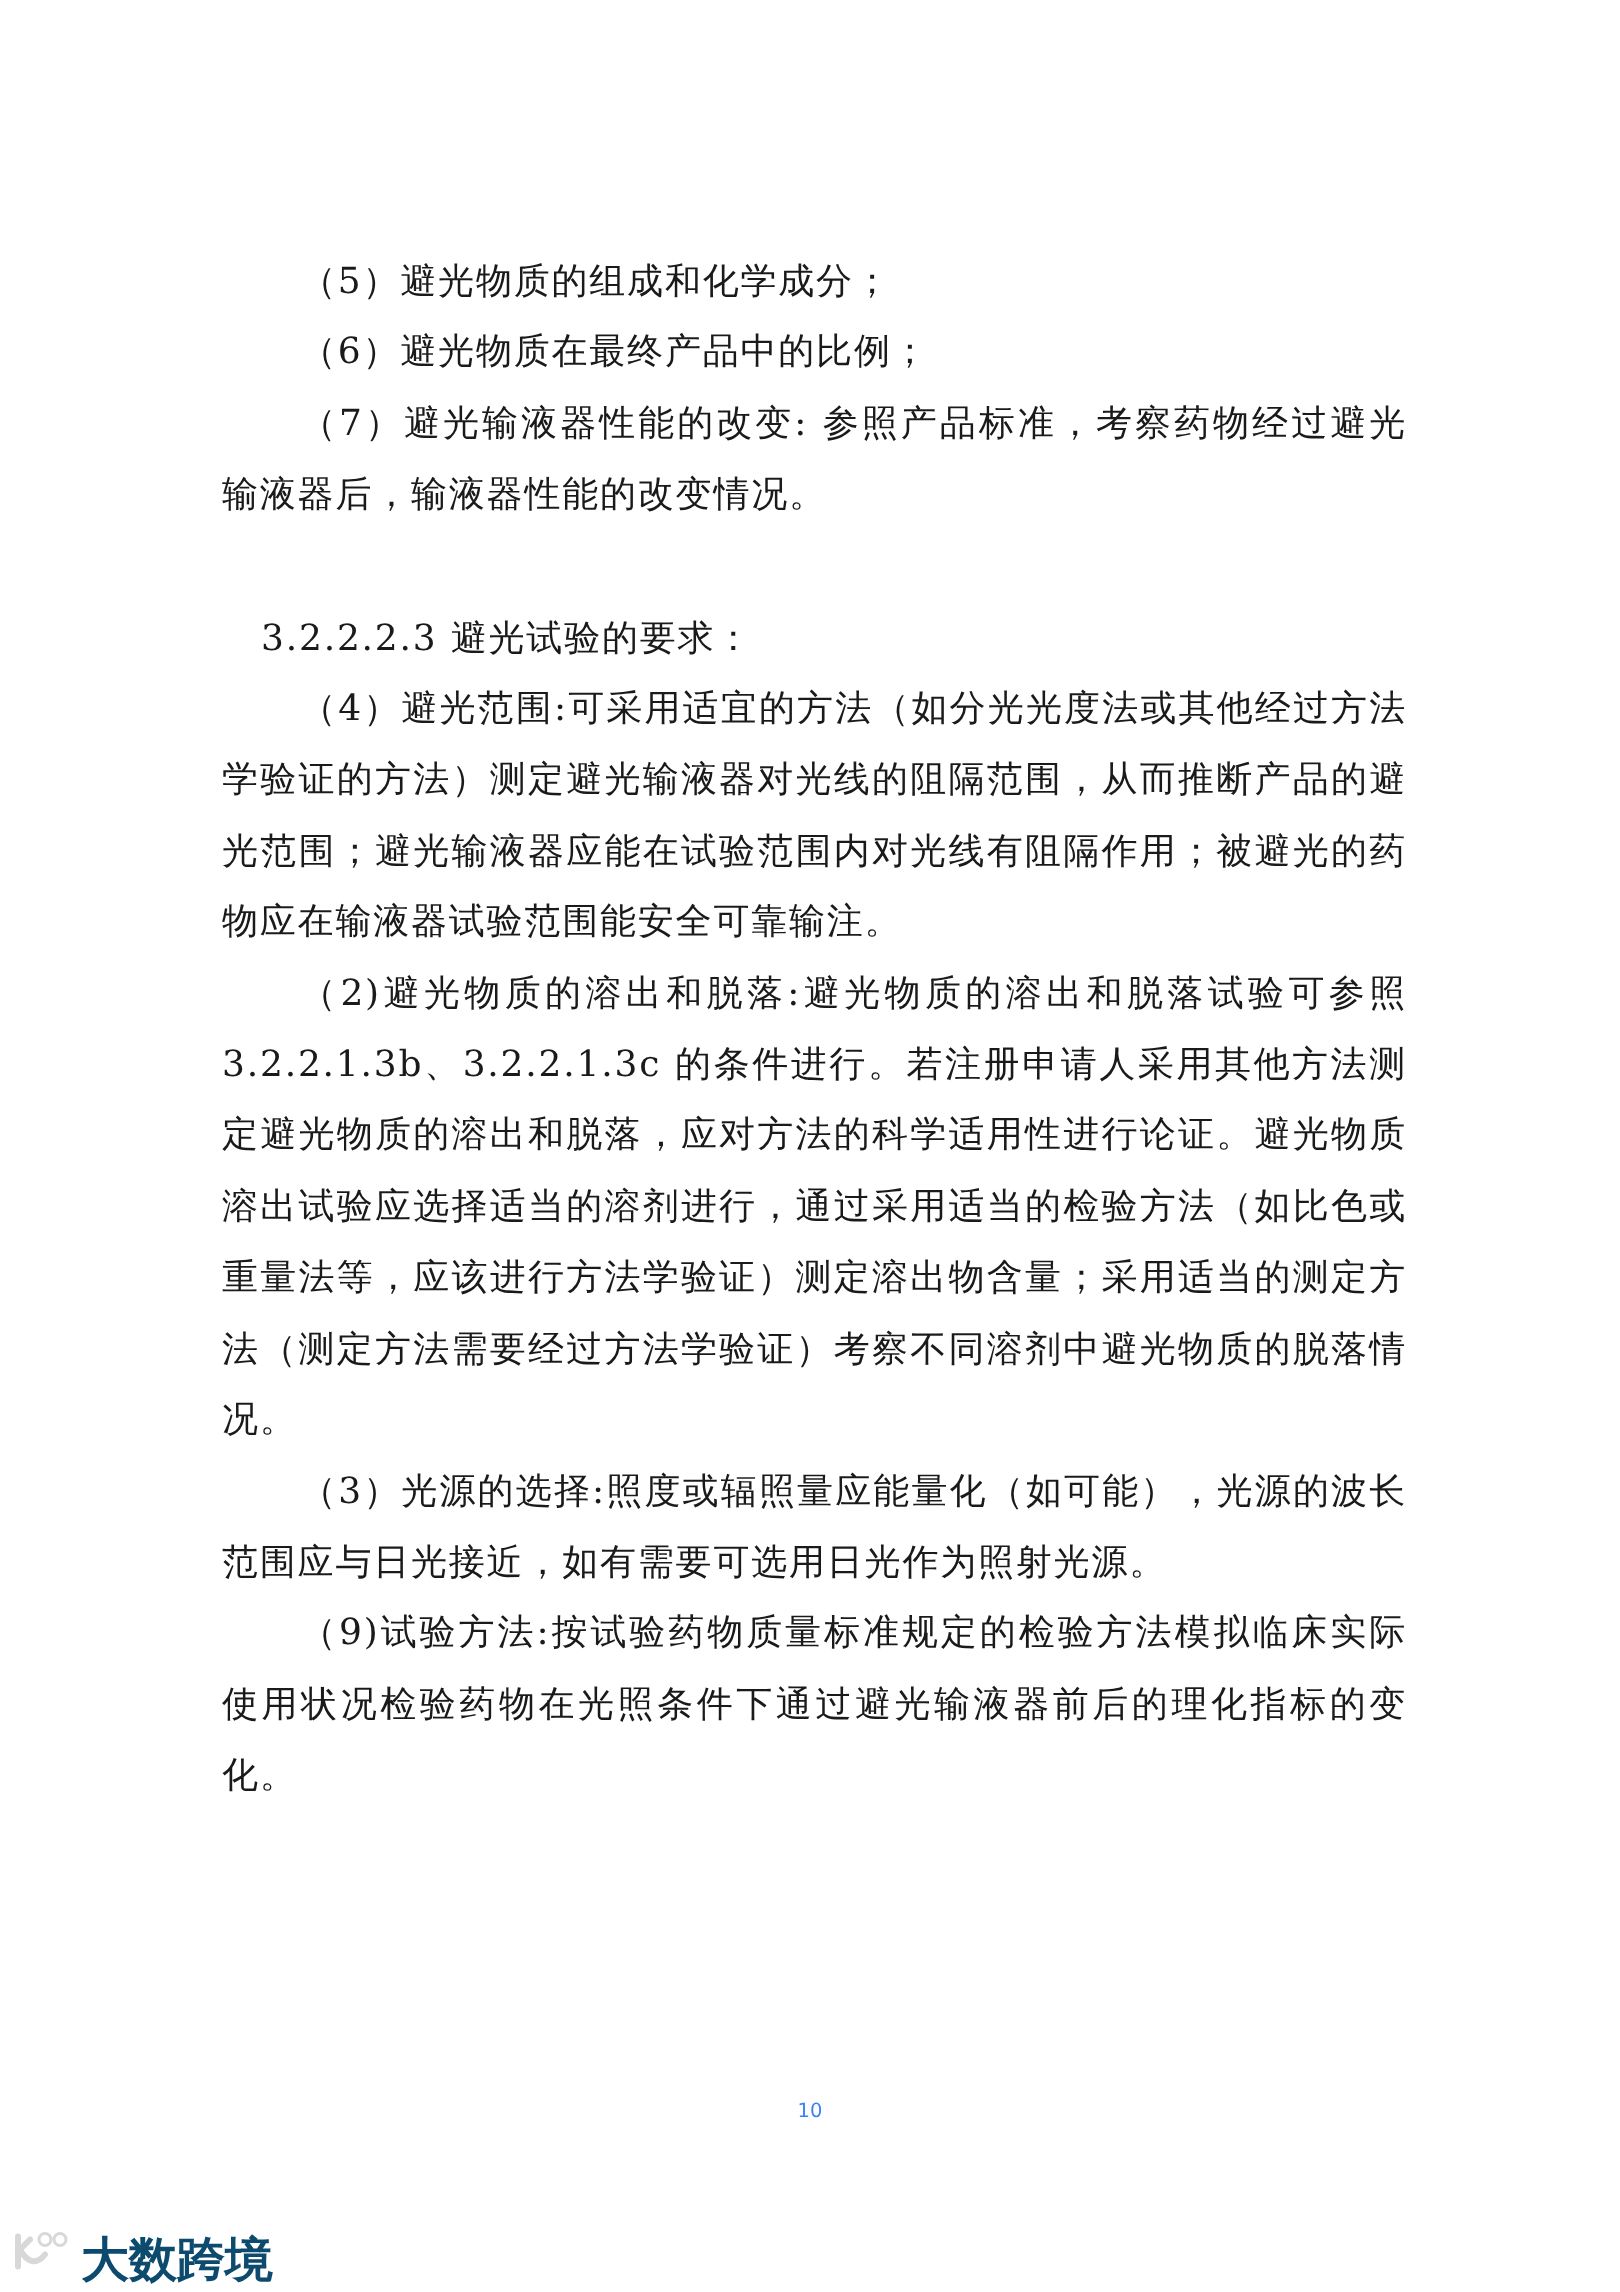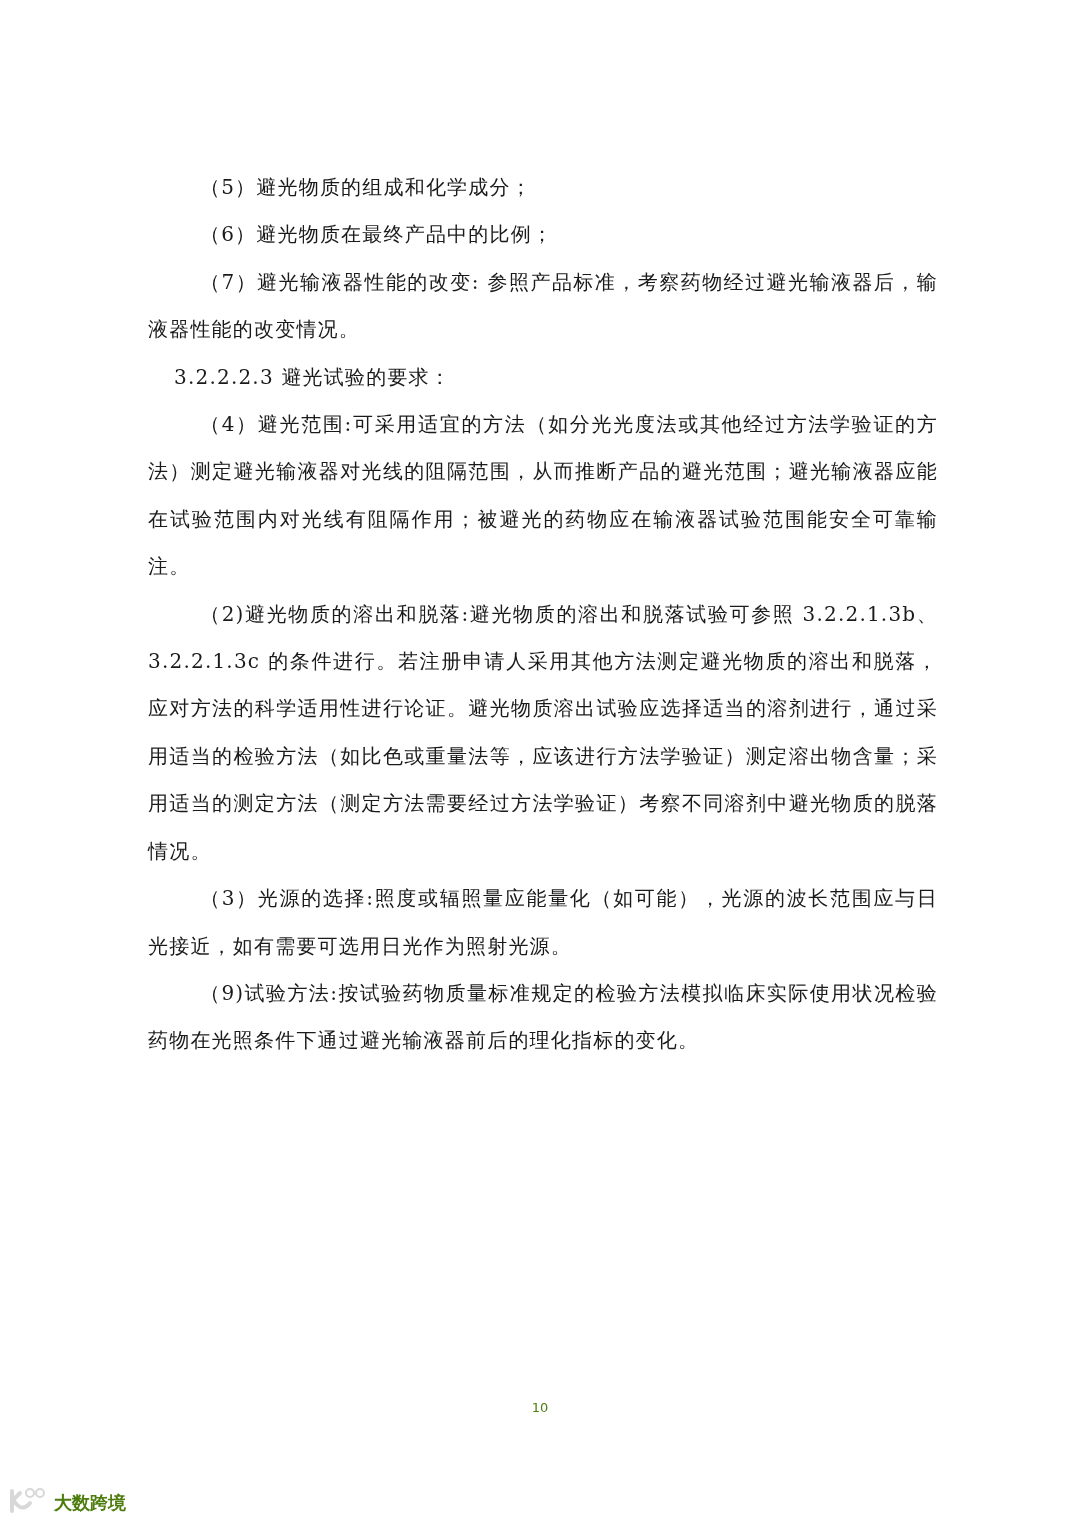--- a/index.html
+++ b/index.html
@@ -1,25 +1,25 @@
 <!DOCTYPE html>
 <html><head>
 <meta charset="utf-8">
 <style>
   html, body { margin: 0; padding: 0; background: #ffffff; }
   body { width: 1080px; height: 1528px; position: relative; overflow: hidden;
          font-family: "DejaVu Serif", "Liberation Serif", serif; color: #1a1a1a; }
   .page { position: absolute; left: 148px; top: 164px; width: 790px; }
-  .para { font-size: 20px; line-height: 47.4px; text-align: justify; margin: 0; letter-spacing: 1.2px; }
+  .para { font-size: 24px; line-height: 47.4px; text-align: justify; margin: 0; letter-spacing: 1.2px; }
   .indent { text-indent: 52px; }
-  .heading { text-indent: 26px; }
+  .heading { text-indent: 26px; margin-top: 48px; }
   .page-number { position: absolute; top: 1400px; left: 0; width: 1080px; text-align: center;
-                 font-family: "DejaVu Sans", "Liberation Sans", sans-serif; font-size: 13px; color: #4d7c0f; }
-  .watermark { position: absolute; left: 8px; top: 1485px; display: flex; align-items: flex-end; gap: 6px;
-               font-family: "DejaVu Sans", "Liberation Sans", sans-serif; font-size: 18px; color: #4d7c0f;
+                 font-family: "DejaVu Sans", "Liberation Sans", sans-serif; font-size: 13px; color: #3b82f6; }
+  .watermark { position: absolute; left: 8px; top: 1485px; display: flex; align-items: flex-start; gap: 6px;
+               font-family: "DejaVu Sans", "Liberation Sans", sans-serif; font-size: 32px; color: #0c4a6e;
                font-weight: bold; }
   .wm-icon { width: 40px; height: 30px; }
 </style>
 </head>
 <body>
 
 <div class="page">
   <p class="para indent">（5）避光物质的组成和化学成分；</p>
   <p class="para indent">（6）避光物质在最终产品中的比例；</p>
   <p class="para indent">（7）避光输液器性能的改变: 参照产品标准，考察药物经过避光输液器后，输液器性能的改变情况。</p>

